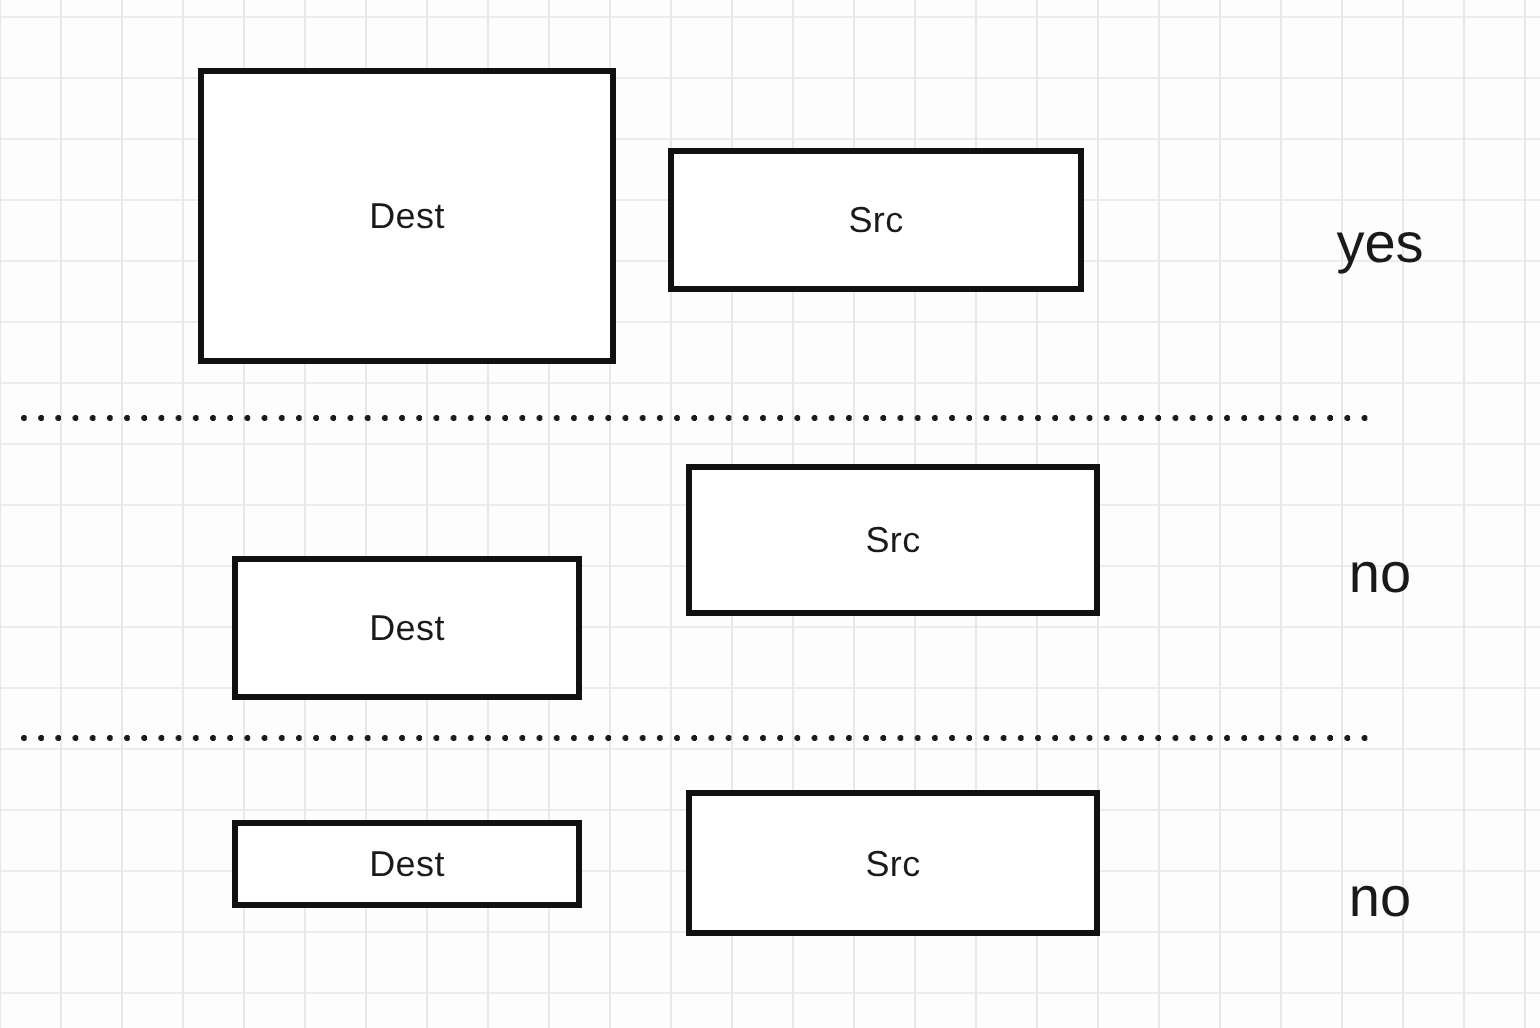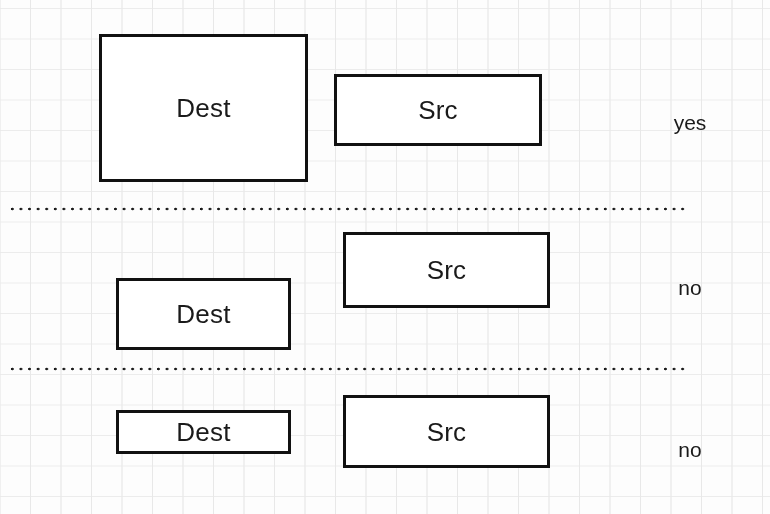--- a/index.html
+++ b/index.html
@@ -38,30 +38,30 @@
     position: absolute;
     box-sizing: border-box;
     background: #ffffff;
     border: 3px solid #111111;
     display: flex;
     align-items: center;
     justify-content: center;
   }
 
   .node-label {
-    font-size: 26px;
+    font-size: 18px;
     color: #1a1a1a;
     letter-spacing: 0.2px;
     line-height: 1;
     user-select: none;
   }
 
   .verdict {
     position: absolute;
-    font-size: 21px;
+    font-size: 28px;
     color: #1a1a1a;
     line-height: 1;
     transform: translate(-50%, -50%);
     white-space: nowrap;
   }
 
   .divider {
     position: absolute;
     height: 4px;
     background-image: radial-gradient(circle at 2px 2px, #1a1a1a 1.4px, transparent 1.6px);

